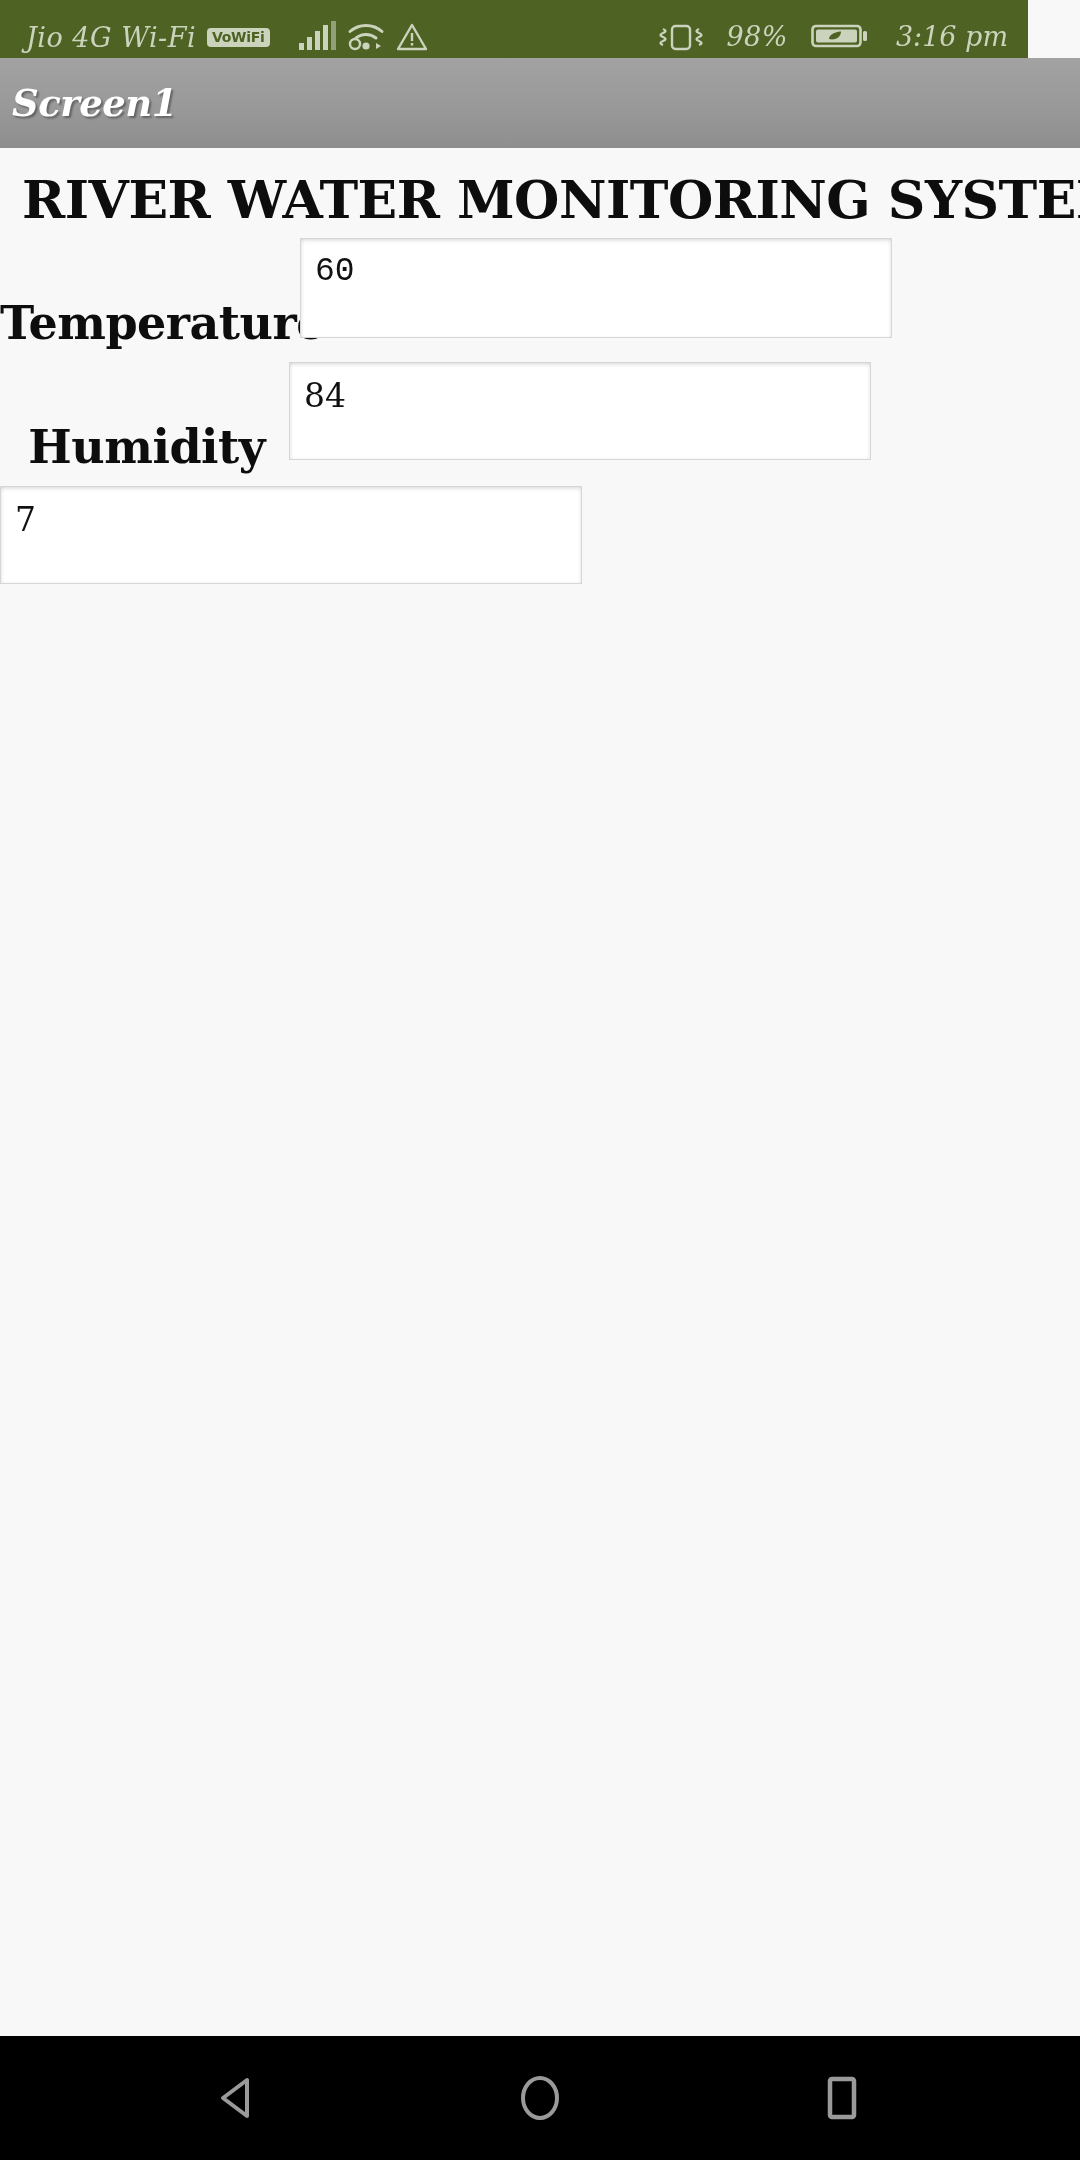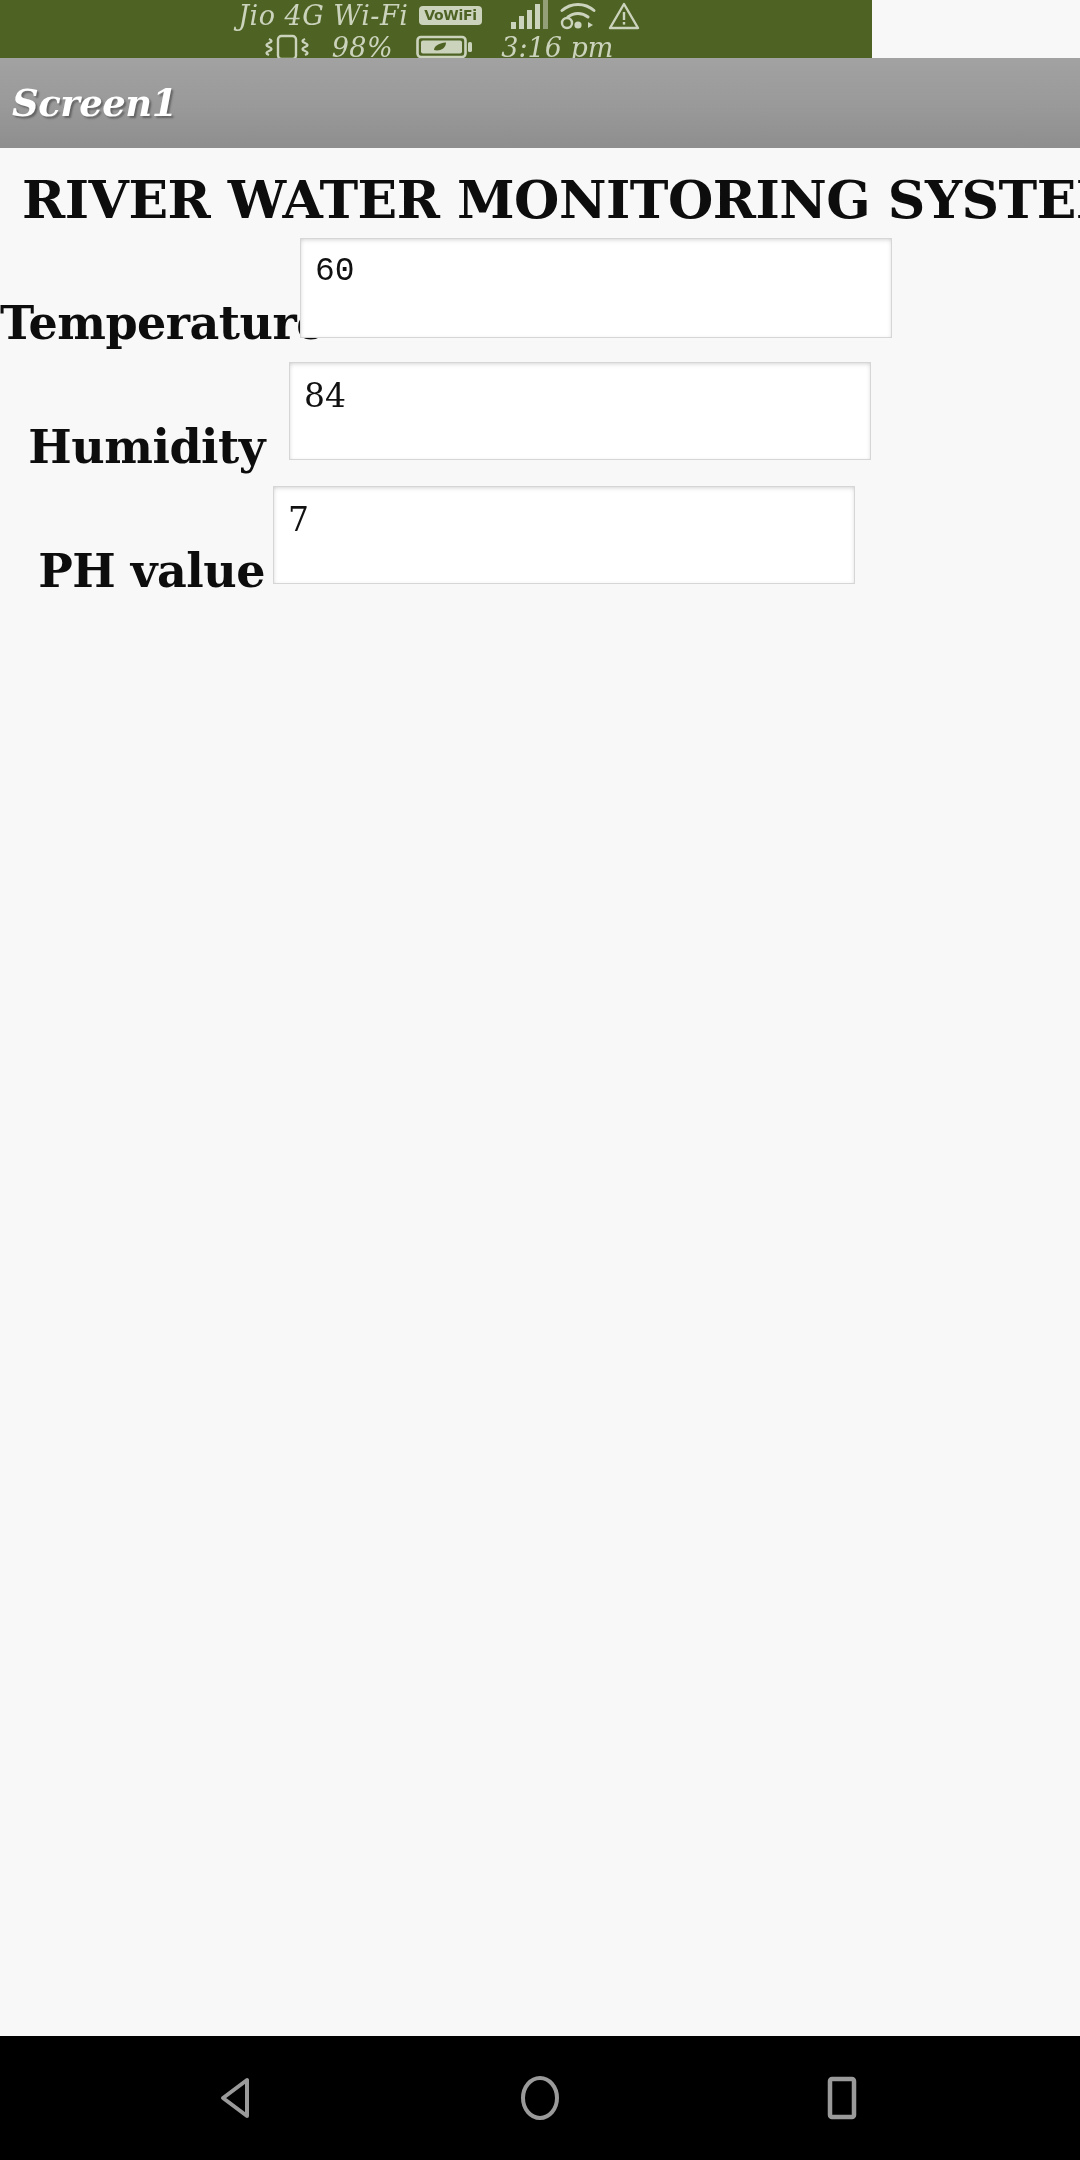--- a/index.html
+++ b/index.html
@@ -12,39 +12,37 @@
     background: #f8f8f8;
     font-family: "Liberation Serif", serif;
     overflow: hidden;
     position: relative;
   }
 
   
   #status-bar {
     position: absolute;
     top: 0; left: 0;
-    width: 872px;
+    width: 1028px;
     height: 58px;
     background: #4e6323;
     display: flex;
     align-items: center;
     box-sizing: border-box;
-    padding: 0 20px 0 26px;
-    flex-direction: column;
+    padding: 16px 20px 0 26px;
   }
   .sb-left {
     display: flex;
     align-items: center;
     gap: 11px;
     flex: 0 0 auto;
   }
   .sb-spacer { flex: 1 1 auto; }
   .sb-right {
     display: flex;
-    align-items: center;
     gap: 23px;
     flex: 0 0 auto;
   }
   .sb-text {
     color: #ccd3bd;
     font-family: "DejaVu Serif", serif;
     font-size: 27px;
     font-style: italic;
     letter-spacing: 0.5px;
     white-space: nowrap;
@@ -261,21 +259,20 @@
     <div class="field-label">Temperature</div>
     <div class="field-box" id="temperature-input">60</div>
   </div>
 
   <div class="field-row" id="row-humidity">
     <div class="field-label">Humidity</div>
     <div class="field-box" id="humidity-input">84</div>
   </div>
 
   <div class="field-row" id="row-ph">
-    <div class="field-label">PH value</div>
     <div class="field-box" id="ph-input">7</div>
   </div>
 
 </div>
 
 <div id="nav-bar">
   <div class="nav-btn">
     <svg width="54" height="54" viewBox="0 0 54 54">
       <path d="M36 9 L36 45 L12 27 Z" stroke="#9a9a9a" stroke-width="4" fill="none" stroke-linejoin="round"></path>
     </svg>

